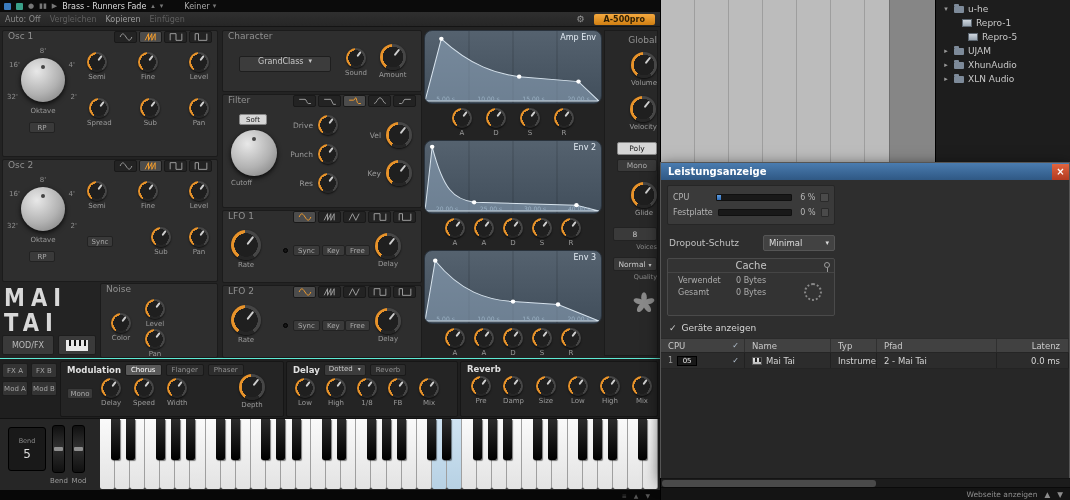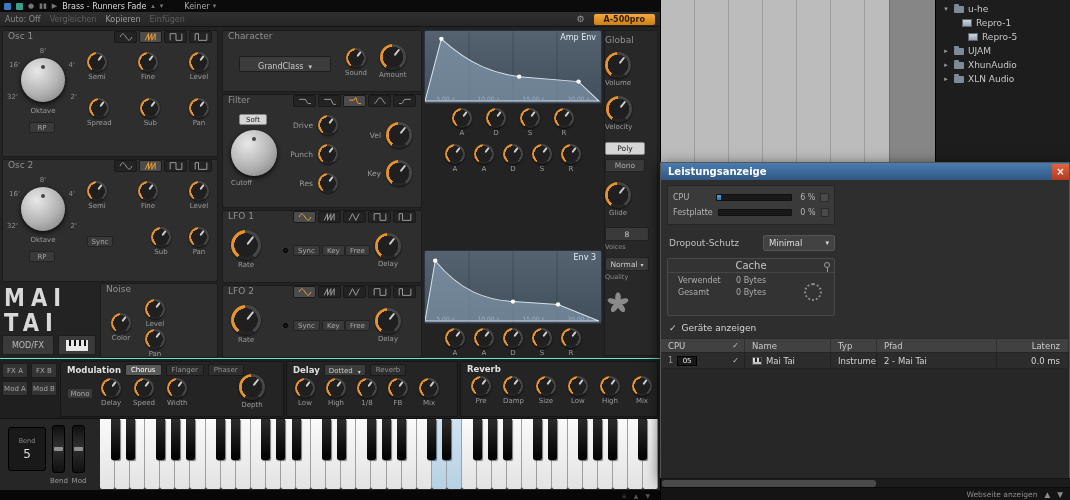--- a/index.html
+++ b/index.html
@@ -52,37 +52,37 @@
 #noise{left:100px;top:256px;width:118px;height:75px}
 .noisebody{display:flex;gap:14px;padding:0 10px}
 #modfxrow{position:absolute;left:2px;top:308px;width:96px;height:22px;display:flex;gap:4px}
 .modfxbtn{background:#3a3a3a;border:1px solid #1d1d1d;border-radius:2px;color:#bbb;font-size:8px;display:flex;align-items:center;justify-content:center;height:20px}
 
 
 #character{left:222px;top:3px;width:200px;height:62px}
 #filter{left:222px;top:67px;width:200px;height:114px}
 #lfo1{left:222px;top:183px;width:200px;height:73px}
 #lfo2{left:222px;top:258px;width:200px;height:73px}
-.selectbox{background:#3c3c3c;border:1px solid #1e1e1e;border-radius:2px;color:#c8c8c8;font-size:8px;display:flex;align-items:flex-end;justify-content:center;gap:5px}
+.selectbox{background:#3c3c3c;border:1px solid #1e1e1e;border-radius:2px;color:#c8c8c8;font-size:8px;display:flex;align-items:flex-start;justify-content:center;gap:5px}
 .frow{display:flex;align-items:center;gap:5px;margin-bottom:9px}
 .flbl{font-size:7.5px;color:#9a9a9a;width:28px;text-align:right}
 .lfobody{position:relative;height:56px}
 
 
 #envcol{position:absolute;left:424px;top:3px;width:178px;height:328px}
 .envpanel{position:absolute;left:0;width:178px}
-.envgraph{position:relative;height:74px;background:linear-gradient(#55626f,#414e5b);border:1px solid #2a333d;border-radius:2px;overflow:hidden}
+.envgraph{position:relative;height:74px;background:linear-gradient(#55626f,#414e5b);border:1px solid #2a333d;border-radius:8px;overflow:hidden}
 .envgraph svg{position:absolute;left:0;top:0;width:100%;height:100%}
 .envtitle{position:absolute;top:2px;right:5px;font-size:8px;color:#e4ecf4}
 .ticks{position:absolute;left:0;right:0;bottom:1px;display:flex;justify-content:space-around;font-size:6px;color:#9db3c6}
 .envknobs{display:flex;justify-content:center;gap:14px;margin-top:4px}
 .envknobs.tight{gap:9px}
 
 
-#globalcol{position:absolute;left:604px;top:3px;width:54px;height:326px;background:#282828;border:1px solid #1b1b1b;display:flex;flex-direction:column;align-items:flex-start}
+#globalcol{position:absolute;left:604px;top:3px;width:54px;height:326px;background:#282828;border:1px solid #1b1b1b;display:flex;flex-direction:column;align-items:flex-end}
 .gbtn{width:40px;height:13px;border-radius:2px;font-size:7.5px;display:flex;align-items:center;justify-content:center}
 .gbox{width:44px;height:14px;background:#3a3a3a;border:1px solid #222;border-radius:2px;color:#c8c8c8;font-size:7.5px;display:flex;align-items:center;justify-content:center;gap:3px}
 .gsub{font-size:6.5px;color:#8a8a8a;margin-top:2px}
 
 
 #fxrow{position:absolute;left:0;top:358px;width:660px;height:60px;background:#1f1f1f;border-top:1px solid #5eead4}
 #fxsel{position:absolute;left:2px;top:4px;width:56px;height:52px;display:grid;grid-template-columns:26px 26px;grid-template-rows:15px 15px;gap:3px}
 .fxtab{background:#343434;border:1px solid #1c1c1c;border-radius:2px;color:#a5a5a5;font-size:7px;display:flex;align-items:center;justify-content:center}
 .fxsection{position:absolute;top:2px;height:56px;background:#242424;border:1px solid #161616;border-radius:2px}
 .fxhead{display:flex;align-items:center;gap:4px;padding:2px 6px 0 6px}
@@ -576,20 +576,38 @@
               <div class="klabel">S</div>
             </div>
             <div class="kw">
               <div class="knob sm"></div>
               <div class="klabel">R</div>
             </div>
           </div>
       </div>
 
       <div class="envpanel" style="top:110px">
+        <div class="envgraph">
+          <svg viewBox="0 0 172 74" preserveAspectRatio="none">
+            <line x1="43" y1="0" x2="43" y2="74" stroke="rgba(0,0,0,.18)"></line>
+              <line x1="86" y1="0" x2="86" y2="74" stroke="rgba(0,0,0,.18)"></line>
+              <line x1="129" y1="0" x2="129" y2="74" stroke="rgba(0,0,0,.18)"></line>
+            <path d="M0,72 L7,6 C18,50 28,60 48,63 L148,66 L170,72 Z" fill="rgba(154,178,201,.5)" stroke="#d6e2ec" stroke-width="1"></path>
+            <circle cx="7" cy="6" r="2.2" fill="#fff"></circle>
+              <circle cx="48" cy="63" r="2.2" fill="#fff"></circle>
+              <circle cx="148" cy="66" r="2.2" fill="#fff"></circle>
+          </svg>
+          <span class="envtitle">Env 2</span>
+          <div class="ticks">
+              <span>20.00 s</span>
+              <span>25.00 s</span>
+              <span>30.00 s</span>
+              <span>40.00 s</span>
+            </div>
+        </div>
         <div class="envknobs tight">
             <div class="kw">
               <div class="knob sm"></div>
               <div class="klabel">A</div>
             </div>
             <div class="kw">
               <div class="knob sm"></div>
               <div class="klabel">A</div>
             </div>
             <div class="kw">

